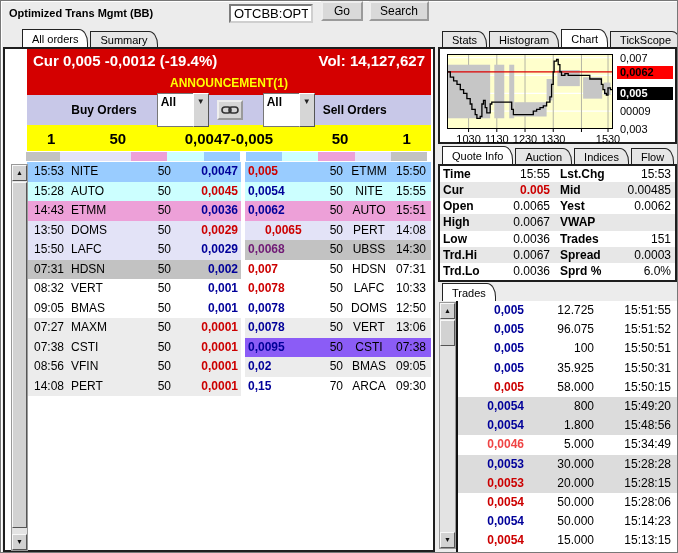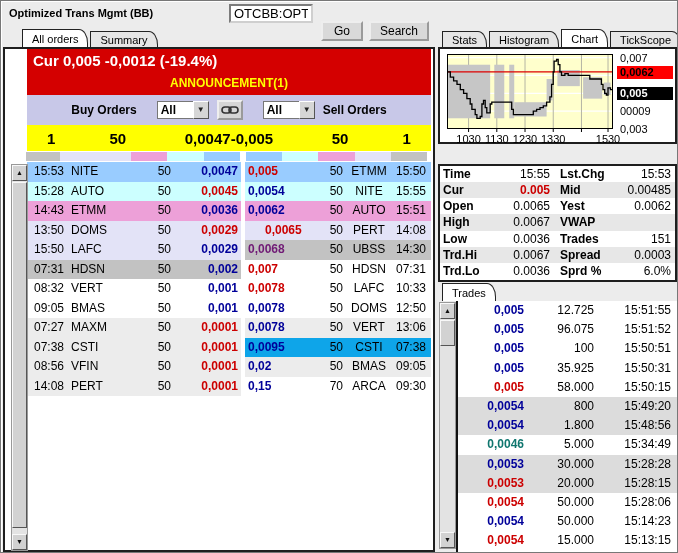--- a/index.html
+++ b/index.html
@@ -4,21 +4,21 @@
 <style>
   * { margin:0; padding:0; box-sizing:border-box; }
   body { font-family:"Liberation Sans", sans-serif; background:#ececec; }
   #win { position:relative; width:678px; height:553px; background:#ececec;
          border:1px solid #777; box-shadow:inset 1px 1px 0 #fff; overflow:hidden; }
 
   
   #title { position:absolute; left:8px; top:6px; font-size:11px; font-weight:700; color:#000; }
   #symbol-input { position:absolute; left:228px; top:3px; width:84px; height:19px;
          border:2px inset #cfcfcf; font:13px "Liberation Sans",sans-serif; padding:0 3px; }
-  .btn { position:absolute; top:20px; height:20px; background:#d9d9d9;
+  .btn { position:absolute; top:0; height:20px; background:#d9d9d9;
          border:2px outset #eee; font:12px "Liberation Sans",sans-serif; text-align:center; }
   #go-btn { left:320px; width:42px; }
   #search-btn { left:368px; width:60px; }
 
   
   .tabrow { position:absolute; height:18px; white-space:nowrap; }
   .tab { display:inline-block; height:16px; line-height:16px; padding:0 9px;
          border:1px solid #222; border-bottom:none; border-top-right-radius:9px 14px;
          background:#e6e6e6; font-size:11px; margin-right:2px; vertical-align:bottom; position:relative; z-index:1;}
   .tab.active { background:#fff; height:18px; line-height:18px; z-index:3; }
@@ -34,21 +34,21 @@
 
   
   #book-col { position:absolute; left:22px; top:0; width:404px; }
   #ticker { background:#d40000; color:#fff; }
   #ticker-line1 { display:flex; justify-content:space-between; padding:3px 6px 0 6px;
                   font-size:15px; font-weight:700; height:24px; }
   #announce { text-align:center; color:#ffff00; font-size:12px; font-weight:700;
               height:22px; line-height:20px; }
   #filterbar { background:#c8c8e8; height:30px; display:flex; align-items:center;
                justify-content:center; gap:8px; font-size:12px; font-weight:700; }
-  .dd { display:inline-flex; height:18px;padding-left:12px; }
+  .dd { display:inline-flex; height:34px;padding-left:12px; }
   .dd-label { background:#fff; border:1px solid #777; border-right:none; width:36px;
               padding:1px 3px; font-weight:700; font-size:12px; }
   .dd-btn { width:16px; background:#d6d6d6; border:1px solid; border-color:#fff #555 #555 #fff;
             font-size:8px; line-height:15px; text-align:center; color:#222; }
   #link-btn { width:26px; height:20px; background:#d6d6d6; border:2px outset #eee;
               display:flex; align-items:center; justify-content:center; }
   #insidebar { background:#ffff00; height:26px; display:flex; align-items:center;
                font-size:15px; font-weight:700; }
   .in-c { text-align:center; }
   #band-row { height:11px; display:flex; padding:1px 0 1px 0; }
@@ -122,20 +122,21 @@
   <div id="book-panel" class="panel">
     <div id="book-sbar" class="sbar" style="left:6px;top:115px;height:387px;">
       <div class="sb-btn" style="top:0;">▲</div>
       <div class="sb-thumb" style="top:17px;height:346px;"></div>
       <div class="sb-btn" style="bottom:0;">▼</div>
     </div>
     <div id="book-col">
       <div id="ticker">
         <div id="ticker-line1">
           <span>Cur 0,005 -0,0012 (-19.4%)</span>
+          <span>Vol: 14,127,627</span>
         </div>
         <div id="announce">ANNOUNCEMENT(1)</div>
       </div>
       <div id="filterbar">
         <span>Buy Orders</span>
         <span class="dd">
           <span class="dd-label">All</span>
           <span class="dd-btn">▼</span>
         </span>
         <span id="link-btn">
@@ -311,21 +312,21 @@
             </div>
           </div>
           <div class="orow">
             <div class="bhalf" style="background: rgb(236, 236, 236);">
               <span class="c time1">07:38</span>
               <span class="c mm1">CSTI</span>
               <span class="c sz1">50</span>
               <span class="c px1" style="color: rgb(204, 0, 0);">0,0001</span>
             </div>
             <div class="ogap"></div>
-            <div class="shalf" style="background: #0ea5e9;">
+            <div class="shalf" style="background: #8b5cf6;">
               <span class="c px2" style="color: rgb(0, 0, 153);">0,0095</span>
               <span class="c sz2">50</span>
               <span class="c mm2">CSTI</span>
               <span class="c time2">07:38</span>
             </div>
           </div>
           <div class="orow">
             <div class="bhalf" style="background: rgb(236, 236, 236);">
               <span class="c time1">08:56</span>
               <span class="c mm1">VFIN</span>
@@ -402,20 +403,21 @@
         <div class="xlab" style="left: 139px; margin-top: 44px;">1430</div>
         <div class="xlab" style="left: 153.02px;">1530</div>
         <div class="ylab" style="top: 2.57143px;">0,007</div>
         <div class="ylab" style="top: 56.1429px;">00009</div>
         <div class="ylab" style="top: 74px;">0,003</div>
         <div class="ylab ybadge" style="top: 16.8571px; background: rgb(255, 0, 0); color: rgb(0, 0, 0); font-weight: 700;">0,0062</div>
         <div class="ylab ybadge" style="top: 38.2857px; background: rgb(0, 0, 0); color: rgb(255, 255, 255); font-weight: 700;">0,005</div>
       </div>
   </div>
 
+  <div id="quote-tabs" class="tabrow"><div class="tab active">Quote Info</div><div class="tab">Auction</div><div class="tab">Indices</div><div class="tab">Flow</div></div>
 
   <div id="quote-panel" class="panel">
     <div id="quote-rows">
         <div class="qrow">
           <span class="ql">Time</span>
           <span class="qv1">15:55</span>
           <span class="ql2">Lst.Chg</span>
           <span class="qv2">15:53</span>
         </div>
         <div class="qrow alt">
@@ -494,21 +496,21 @@
         <span class="tp" style="color: rgb(0, 0, 153);">0,0054</span>
         <span class="ts">800</span>
         <span class="tt">15:49:20</span>
       </div>
       <div class="trow" style="background: rgb(220, 220, 220);">
         <span class="tp" style="color: rgb(0, 0, 153);">0,0054</span>
         <span class="ts">1.800</span>
         <span class="tt">15:48:56</span>
       </div>
       <div class="trow" style="background: rgb(255, 255, 255);">
-        <span class="tp" style="color: #0f766e;">0,0046</span>
+        <span class="tp" style="color: #ef4444;">0,0046</span>
         <span class="ts">5.000</span>
         <span class="tt">15:34:49</span>
       </div>
       <div class="trow" style="background: rgb(220, 220, 220);">
         <span class="tp" style="color: rgb(0, 0, 153);">0,0053</span>
         <span class="ts">30.000</span>
         <span class="tt">15:28:28</span>
       </div>
       <div class="trow" style="background: rgb(220, 220, 220);">
         <span class="tp" style="color: rgb(204, 0, 0);">0,0053</span>

